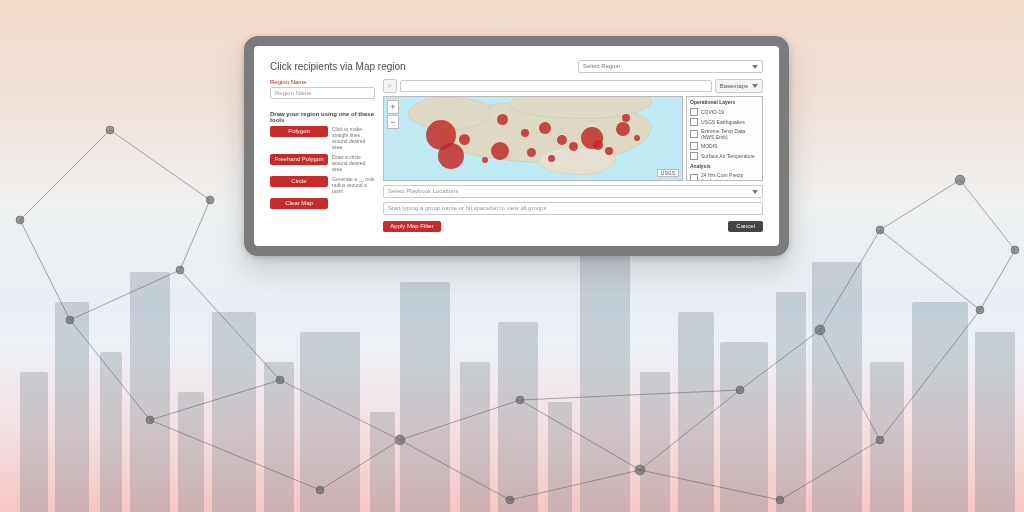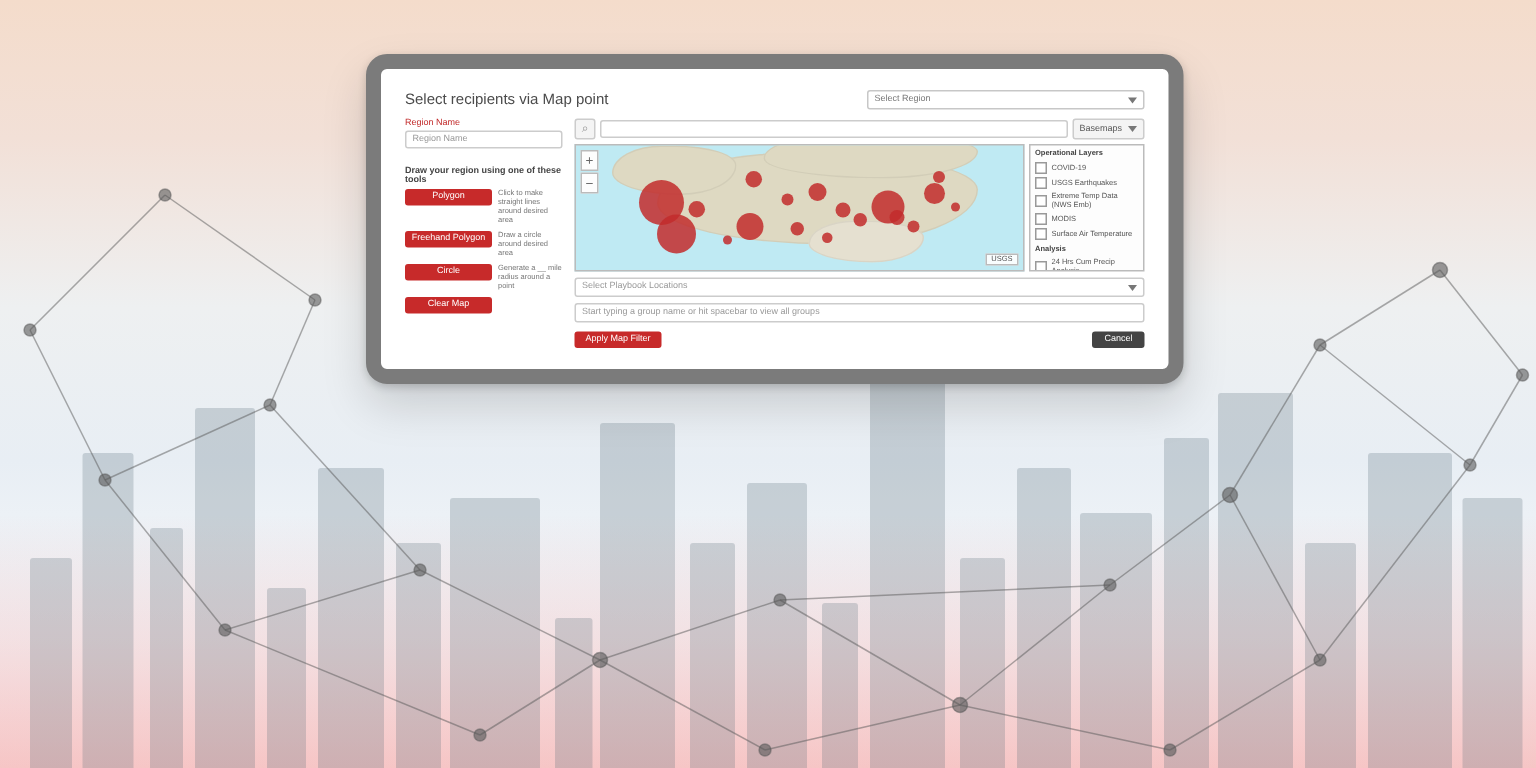--- a/index.html
+++ b/index.html
@@ -428,21 +428,21 @@
     <circle cx="880" cy="230" r="4"></circle>
       <circle cx="960" cy="180" r="5"></circle>
     <circle cx="980" cy="310" r="4"></circle>
       <circle cx="1015" cy="250" r="4"></circle>
   </g>
 </svg>
 
 <div class="device">
   <div class="panel">
     <div class="title-row">
-      <div class="page-title">Select recipients via Map point</div>
+      <div class="page-title">Click recipients via Map region</div>
       <div class="region-select">
         <span>Select Region</span>
       </div>
     </div>
 
     <div class="body">
 
       <div class="left">
         <div class="section-label">Region Name</div>
         <div class="input-like">

